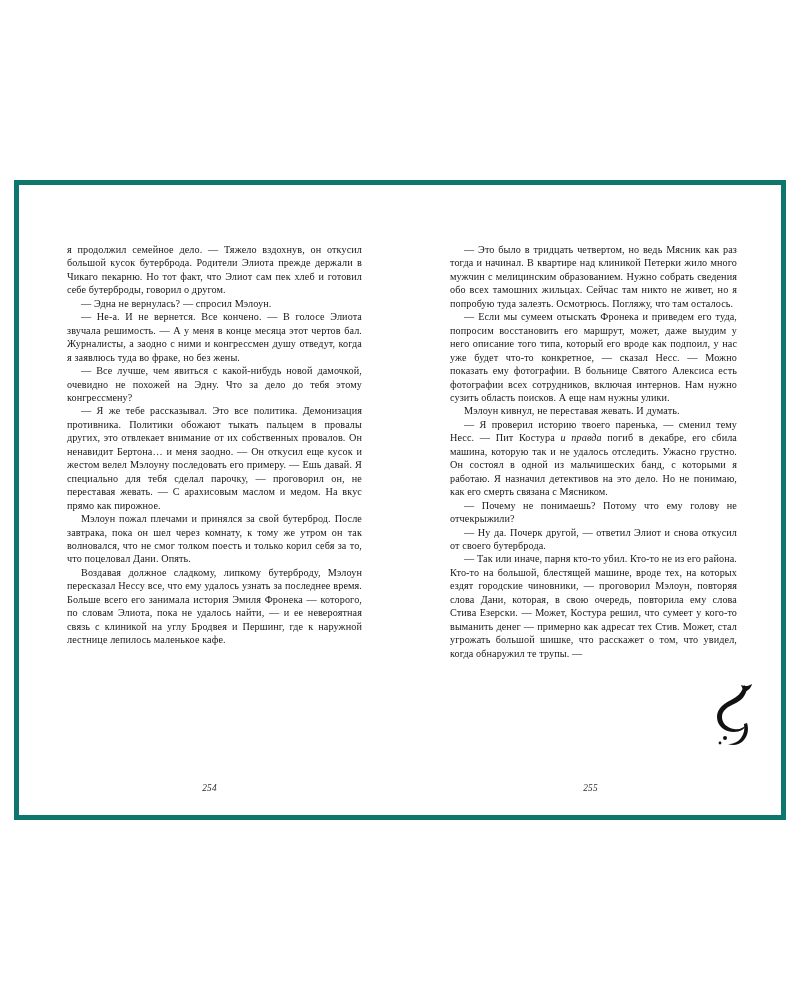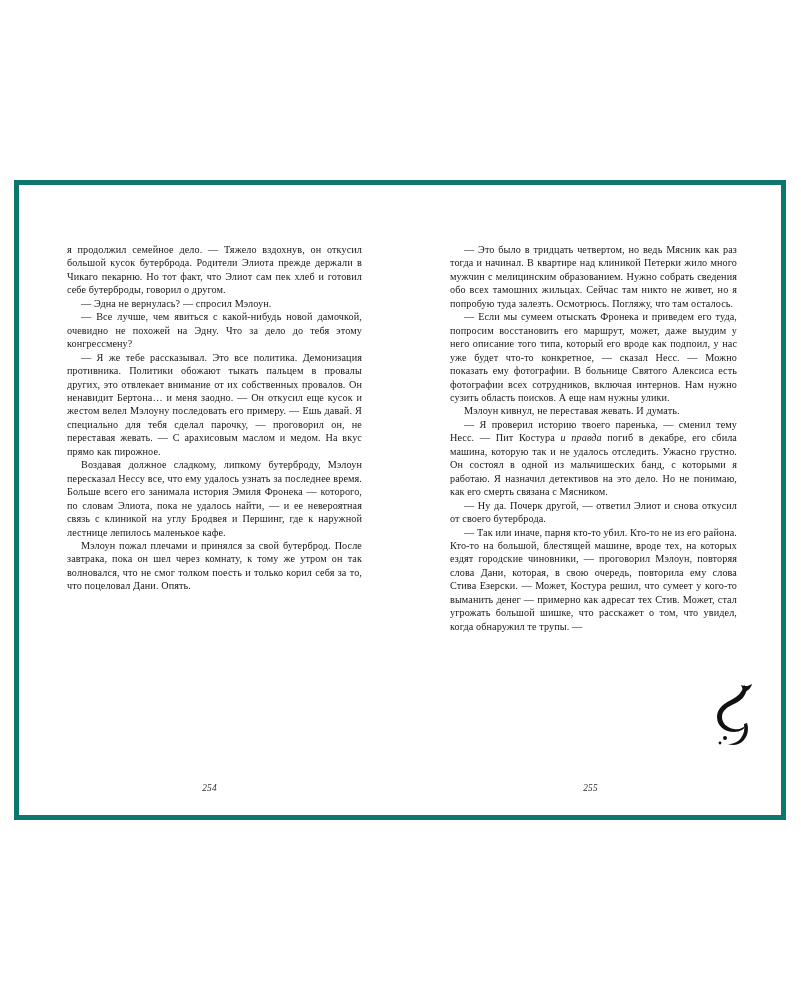--- a/index.html
+++ b/index.html
@@ -88,34 +88,36 @@
 <body>
 
 <div class="page-spread">
 
   <div class="columns">
 
     <div class="page left">
       <div class="body-text">
         <p class="noindent">я продолжил семейное дело. — Тяжело вздохнув, он откусил большой кусок бутерброда. Родители Элиота прежде держали в Чикаго пекарню. Но тот факт, что Элиот сам пек хлеб и готовил себе бутерброды, говорил о другом.</p>
         <p>— Эдна не вернулась? — спросил Мэлоун.</p>
+        <p>— Не-а. И не вернется. Все кончено. — В голосе Элиота звучала решимость. — А у меня в конце месяца этот чертов бал. Журналисты, а заодно с ними и конгрессмен душу отведут, когда я заявлюсь туда во фраке, но без жены.</p>
         <p>— Все лучше, чем явиться с какой-нибудь новой дамочкой, очевидно не похожей на Эдну. Что за дело до тебя этому конгрессмену?</p>
         <p>— Я же тебе рассказывал. Это все политика. Демонизация противника. Политики обожают тыкать пальцем в провалы других, это отвлекает внимание от их собственных провалов. Он ненавидит Бертона… и меня заодно. — Он откусил еще кусок и жестом велел Мэлоуну последовать его примеру. — Ешь давай. Я специально для тебя сделал парочку, — проговорил он, не переставая жевать. — С арахисовым маслом и медом. На вкус прямо как пирожное.</p>
+        <p>Мэлоун пожал плечами и принялся за свой бутерброд. После завтрака, пока он шел через комнату, к тому же утром он так волновался, что не смог толком поесть и только корил себя за то, что поцеловал Дани. Опять.</p>
         <p>Воздавая должное сладкому, липкому бутерброду, Мэлоун пересказал Нессу все, что ему удалось узнать за последнее время. Больше всего его занимала история Эмиля Фронека — которого, по словам Элиота, пока не удалось найти, — и ее невероятная связь с клиникой на углу Бродвея и Першинг, где к наружной лестнице лепилось маленькое кафе.</p>
-        <p>Мэлоун пожал плечами и принялся за свой бутерброд. После завтрака, пока он шел через комнату, к тому же утром он так волновался, что не смог толком поесть и только корил себя за то, что поцеловал Дани. Опять.</p>
       </div>
       <div class="folio">254</div>
     </div>
 
     <div class="page right">
       <div class="body-text">
         <p>— Это было в тридцать четвертом, но ведь Мясник как раз тогда и начинал. В квартире над клиникой Петерки жило много мужчин с мелицинским образованием. Нужно собрать сведения обо всех тамошних жильцах. Сейчас там никто не живет, но я попробую туда залезть. Осмотрюсь. Погляжу, что там осталось.</p>
         <p>— Если мы сумеем отыскать Фронека и приведем его туда, попросим восстановить его маршрут, может, даже выудим у него описание того типа, который его вроде как подпоил, у нас уже будет что-то конкретное, — сказал Несс. — Можно показать ему фотографии. В больнице Святого Алексиса есть фотографии всех сотрудников, включая интернов. Нам нужно сузить область поисков. А еще нам нужны улики.</p>
         <p>Мэлоун кивнул, не переставая жевать. И думать.</p>
         <p>— Я проверил историю твоего паренька, — сменил тему Несс. — Пит Костура <em>и правда</em> погиб в декабре, его сбила машина, которую так и не удалось отследить. Ужасно грустно. Он состоял в одной из мальчишеских банд, с которыми я работаю. Я назначил детективов на это дело. Но не понимаю, как его смерть связана с Мясником.</p>
+        <p>— Почему не понимаешь? Потому что ему голову не отчекрыжили?</p>
         <p>— Ну да. Почерк другой, — ответил Элиот и снова откусил от своего бутерброда.</p>
         <p>— Так или иначе, парня кто-то убил. Кто-то не из его района. Кто-то на большой, блестящей машине, вроде тех, на которых ездят городские чиновники, — проговорил Мэлоун, повторяя слова Дани, которая, в свою очередь, повторила ему слова Стива Езерски. — Может, Костура решил, что сумеет у кого-то выманить денег — примерно как адресат тех Стив. Может, стал угрожать большой шишке, что расскажет о том, что увидел, когда обнаружил те трупы. —</p>
       </div>
       <div class="folio">255</div>
 
       <div class="ornament">
         <svg viewBox="0 0 44 64" width="44" height="64" aria-hidden="true">
           <path d="M33 2 C31 10, 26 14, 20 17 C12 21, 6 26, 6 34 C6 43, 14 49, 23 49 C29 49, 34 46, 36 41 C33 45, 28 47, 23 46 C16 45, 11 40, 11 34 C11 28, 16 24, 23 21 C30 18, 35 13, 36 5 Z" fill="#121212"></path>
           <path d="M36 40 C38 46, 37 53, 32 58 C28 62, 22 63, 17 61 C22 61, 27 59, 30 55 C33 51, 34 46, 33 41 Z" fill="#121212"></path>
           <path d="M30 2 C34 4, 38 3, 41 1 C40 5, 37 8, 33 9 Z" fill="#121212"></path>

